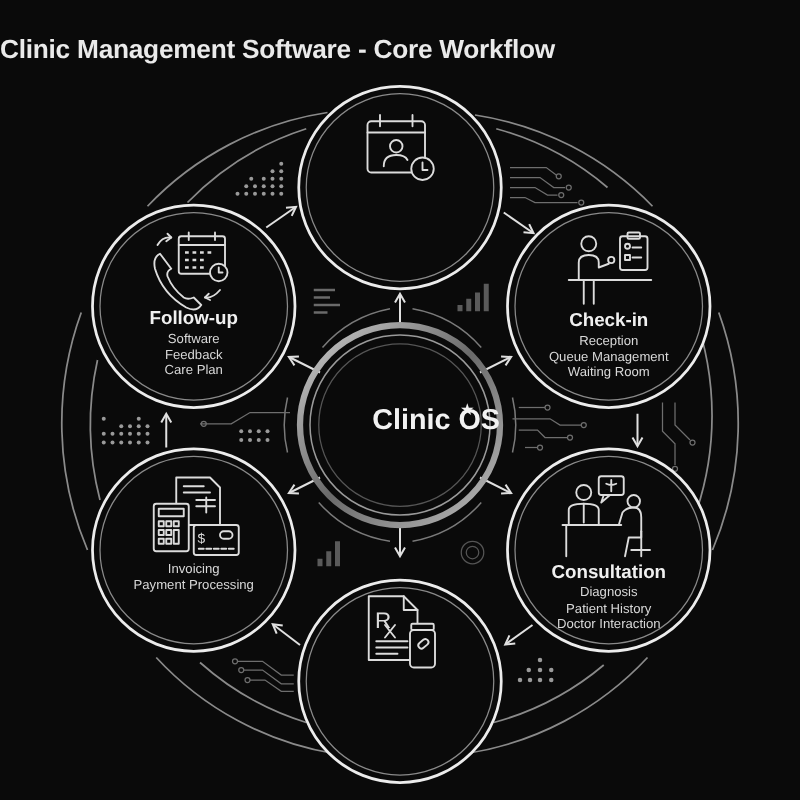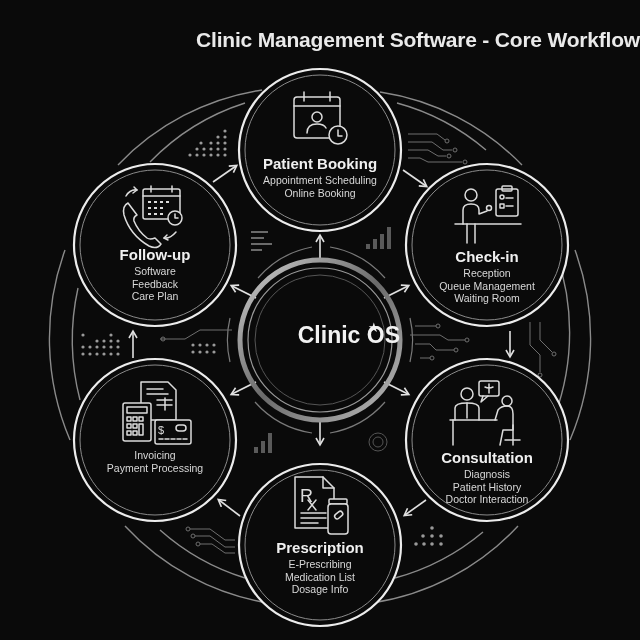--- a/index.html
+++ b/index.html
@@ -1,18 +1,18 @@
 <!DOCTYPE html>
 <html><head>
 <meta charset="utf-8">
 <style>
   html,body{margin:0;padding:0;background:#0a0a0a;}
   body{width:640px;height:640px;position:relative;overflow:hidden;font-family:"Liberation Sans",sans-serif;color:#e8e8e8;}
   #stage{position:absolute;left:0;top:0;width:640px;height:640px;}
-  .title{position:absolute;top:28px;left:0;width:640px;text-align:right;font-size:21px;font-weight:bold;color:#eaeaea;letter-spacing:-0.2px;}
+  .title{position:absolute;top:28px;left:0;width:640px;text-align:left;font-size:21px;font-weight:bold;color:#eaeaea;letter-spacing:-0.2px;}
   .node{position:absolute;width:166px;height:166px;border-radius:50%;}
   .node-text{position:absolute;left:0;width:100%;text-align:center;}
   .node-title{font-size:15px;font-weight:bold;color:#f0f0f0;display:block;margin-bottom:2px;}
   .node-line{font-size:10.5px;color:#d8d8d8;display:block;line-height:12.5px;}
   .hub-label{position:absolute;left:240px;top:322px;width:160px;text-align:right;font-size:23px;font-weight:bold;color:#f2f2f2;}
   .hub-star{position:absolute;left:368px;top:320px;font-size:13px;color:#f2f2f2;}
 </style>
 </head>
 <body>
 
@@ -313,54 +313,39 @@
           <rect x="160" y="213" width="3" height="2"></rect>
       </g>
     </g>
   </svg>
 
   <div class="title">Clinic Management Software - Core Workflow</div>
 
   <div class="hub-label">Clinic OS</div>
   <div class="hub-star">★</div>
 
-  <div class="node" style="left:237px;top:67px">
-    <div class="node-text" style="top:88px">
-      <span class="node-title">Patient Booking</span>
-      <span class="node-line">Appointment Scheduling</span>
-      <span class="node-line">Online Booking</span>
-    </div>
-  </div>
 
   <div class="node" style="left:404px;top:162px">
     <div class="node-text" style="top:86px">
       <span class="node-title">Check-in</span>
       <span class="node-line">Reception</span>
       <span class="node-line">Queue Management</span>
       <span class="node-line">Waiting Room</span>
     </div>
   </div>
 
   <div class="node" style="left:404px;top:357px">
     <div class="node-text" style="top:92px">
       <span class="node-title">Consultation</span>
       <span class="node-line">Diagnosis</span>
       <span class="node-line">Patient History</span>
       <span class="node-line">Doctor Interaction</span>
     </div>
   </div>
 
-  <div class="node" style="left:237px;top:462px">
-    <div class="node-text" style="top:77px">
-      <span class="node-title">Prescription</span>
-      <span class="node-line">E-Prescribing</span>
-      <span class="node-line">Medication List</span>
-      <span class="node-line">Dosage Info</span>
-    </div>
-  </div>
 
   <div class="node" style="left:72px;top:357px">
     <div class="node-text" style="top:92px">
       <span class="node-line">Invoicing</span>
       <span class="node-line">Payment Processing</span>
     </div>
   </div>
 
   <div class="node" style="left:72px;top:162px">
     <div class="node-text" style="top:84px">

